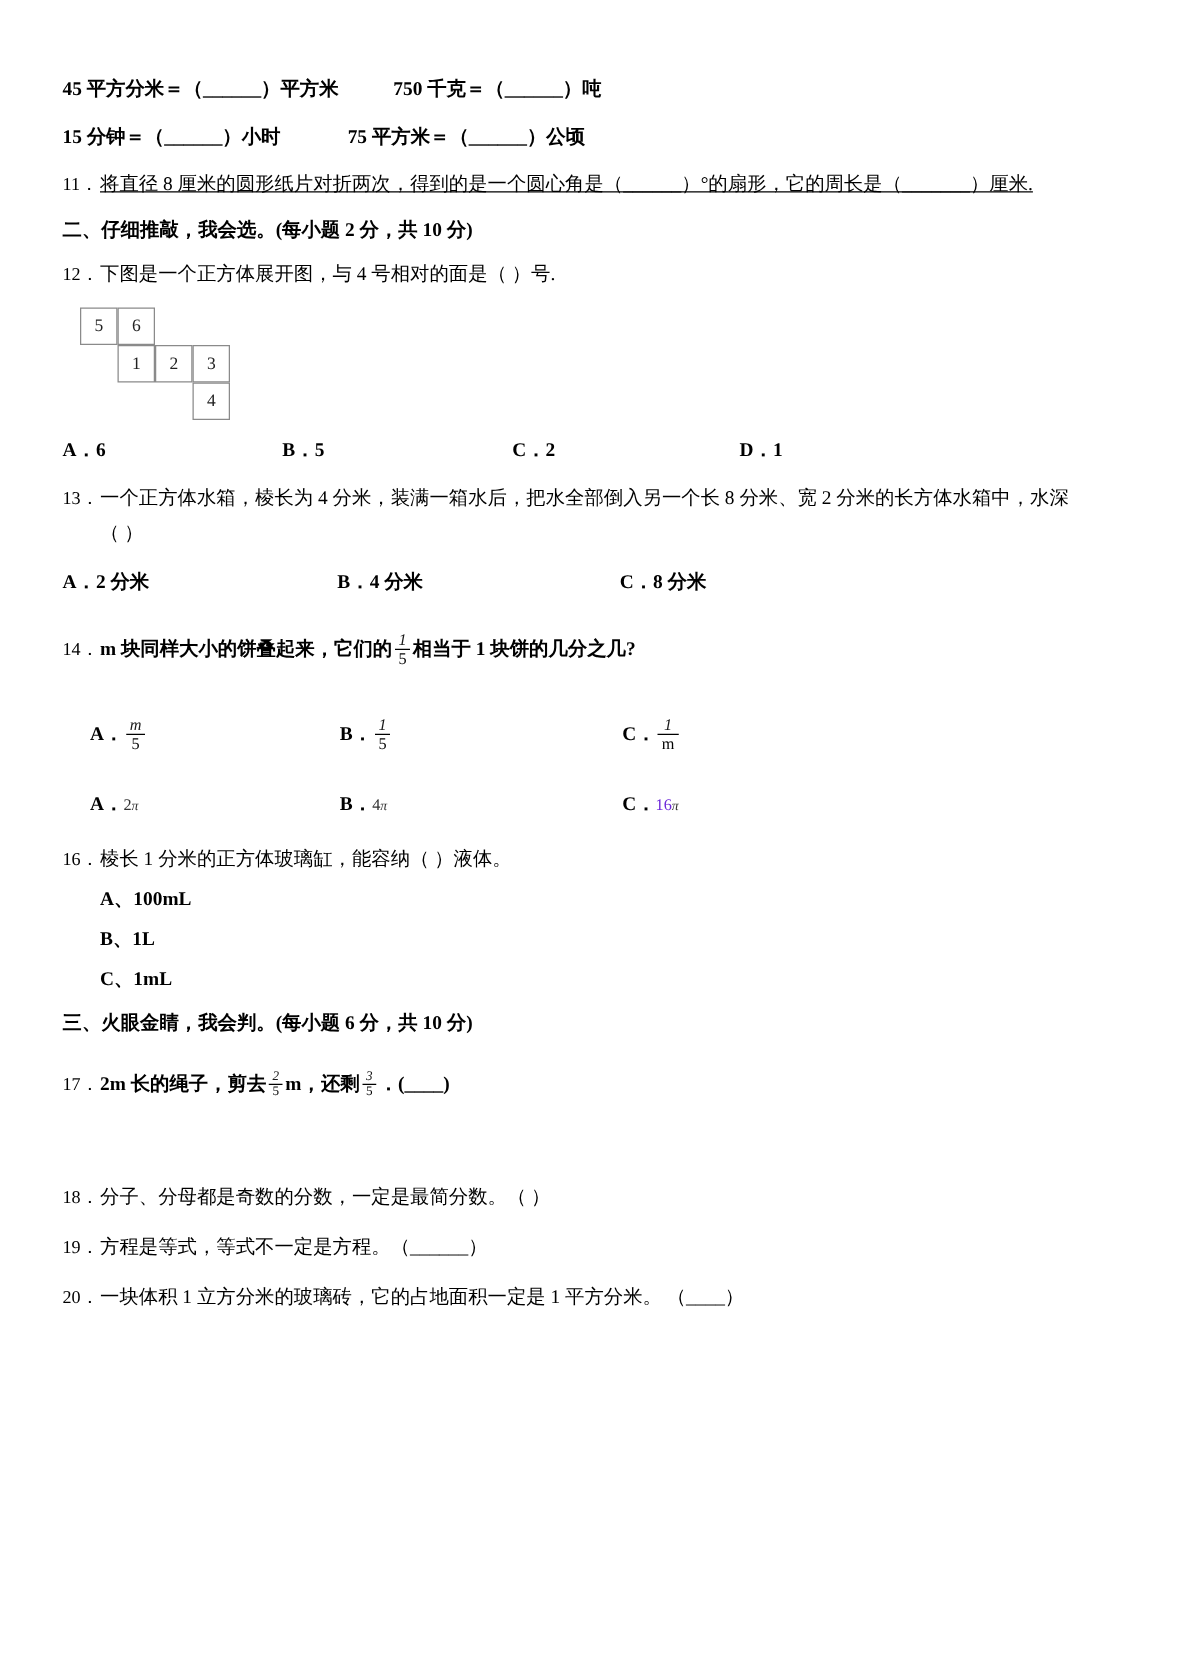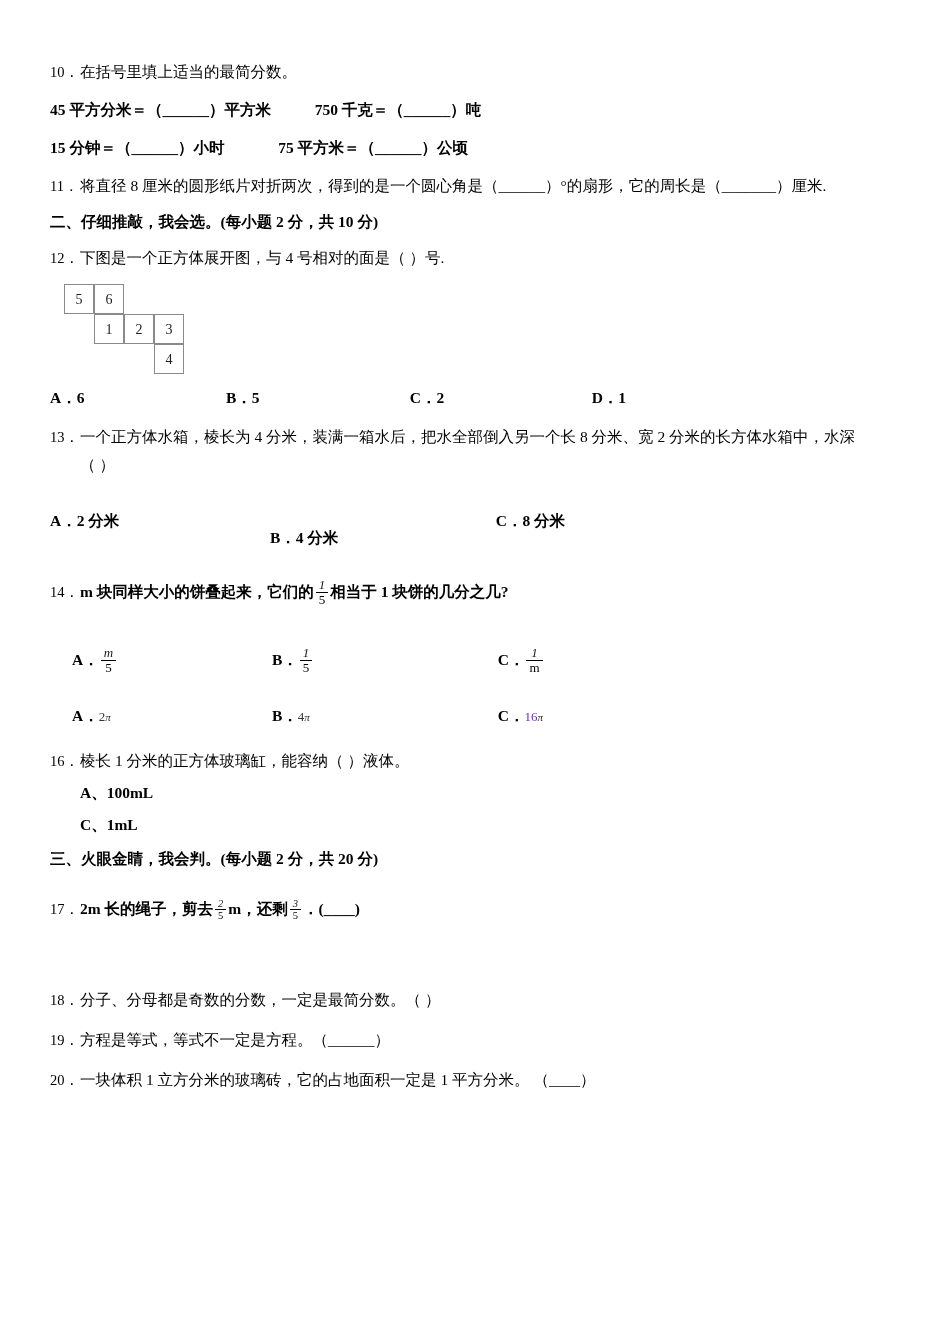--- a/index.html
+++ b/index.html
@@ -101,37 +101,34 @@
   .gap-lg { height: 26px; }
   .gap-md { height: 14px; }
   .gap-sm { height: 6px; }
 </style>
 </head>
 <body>
 
 <div class="page">
   <div class="content">
 
-    <div class="line">
-      <span class="q-num">10．</span><span>在括号里填上适当的最简分数。</span>
-    </div>
 
     <div class="line" style="padding-left:0px;">
       <span class="b">45 平方分米＝（______）平方米</span>
       <span style="display:inline-block;width:36px;"></span>
       <span class="b">750 千克＝（______）吨</span>
     </div>
 
     <div class="line" style="padding-left:0px;">
       <span class="b">15 分钟＝（______）小时</span>
       <span style="display:inline-block;width:46px;"></span>
       <span class="b">75 平方米＝（______）公顷</span>
     </div>
 
-    <div class="line" style="white-space:normal;">
+    <div class="line" style="white-space:normal;text-decoration:underline;">
       <span class="q-num">11．</span><span>将直径 8 厘米的圆形纸片对折两次，得到的是一个圆心角是（______）°的扇形，它的周长是（_______）厘米.</span>
     </div>
 
     <div class="sec-head">二、仔细推敲，我会选。(每小题 2 分，共 10 分)</div>
 
     <div class="line">
       <span class="q-num">12．</span><span>下图是一个正方体展开图，与 4 号相对的面是（   ）号.</span>
     </div>
 
     <div class="net">
@@ -152,21 +149,21 @@
 
     <div class="line" style="margin-bottom:4px;">
       <span class="q-num">13．</span><span>一个正方体水箱，棱长为 4 分米，装满一箱水后，把水全部倒入另一个长 8 分米、宽 2 分米的长方体水箱中，水深</span>
     </div>
     <div class="line" style="padding-left:30px;margin-bottom:16px;">
       <span>（   ）</span>
     </div>
 
     <div class="opts" style="padding-left:0px;">
       <span class="opt" style="width:216px;"><span class="lab">A．</span><span class="b">2 分米</span></span>
-      <span class="opt" style="width:222px;margin-top:35px;"><span class="lab">B．</span><span class="b">4 分米</span></span>
+      <span class="opt" style="width:222px;"><span class="lab">B．</span><span class="b">4 分米</span></span>
       <span class="opt"><span class="lab">C．</span><span class="b">8 分米</span></span>
     </div>
 
     <div class="gap-md"></div>
     <div class="line">
       <span class="q-num">14．</span><span class="b">m 块同样大小的饼叠起来，它们的</span><span class="frac"><span class="num">1</span><span class="den">5</span></span><span class="b">相当于 1 块饼的几分之几?</span>
     </div>
 
     <div class="gap-lg"></div>
     <div class="opts" style="padding-left:22px;">
@@ -183,25 +180,28 @@
       <span class="opt"><span class="lab">C．</span><span style="font-size:13px;color:#6d28d9;">16</span><span class="pi" style="font-size:11px;color:#333;">π</span></span>
     </div>
 
     <div class="gap-sm"></div>
     <div class="line" style="margin-bottom:8px;">
       <span class="q-num">16．</span><span>棱长 1 分米的正方体玻璃缸，能容纳（ ）液体。</span>
     </div>
     <div class="line" style="padding-left:30px;margin-bottom:8px;">
       <span class="b">A、100mL</span>
     </div>
+    <div class="line" style="padding-left:30px;margin-bottom:8px;">
+      <span class="b">B、1L</span>
+    </div>
     <div class="line" style="padding-left:30px;margin-bottom:12px;">
       <span class="b">C、1mL</span>
     </div>
 
-    <div class="sec-head">三、火眼金睛，我会判。(每小题 2 分，共 20 分)</div>
+    <div class="sec-head">三、火眼金睛，我会判。(每小题 6 分，共 10 分)</div>
 
     <div class="gap-md"></div>
     <div class="line">
       <span class="q-num">17．</span><span class="b">2m 长的绳子，剪去</span><span class="frac sm"><span class="num">2</span><span class="den">5</span></span><span class="b">m，还剩</span><span class="frac sm"><span class="num">3</span><span class="den">5</span></span><span class="b">．(____)</span>
     </div>
 
     <div class="gap-lg"></div>
     <div class="gap-lg"></div>
 
     <div class="line" style="margin-bottom:16px;">

